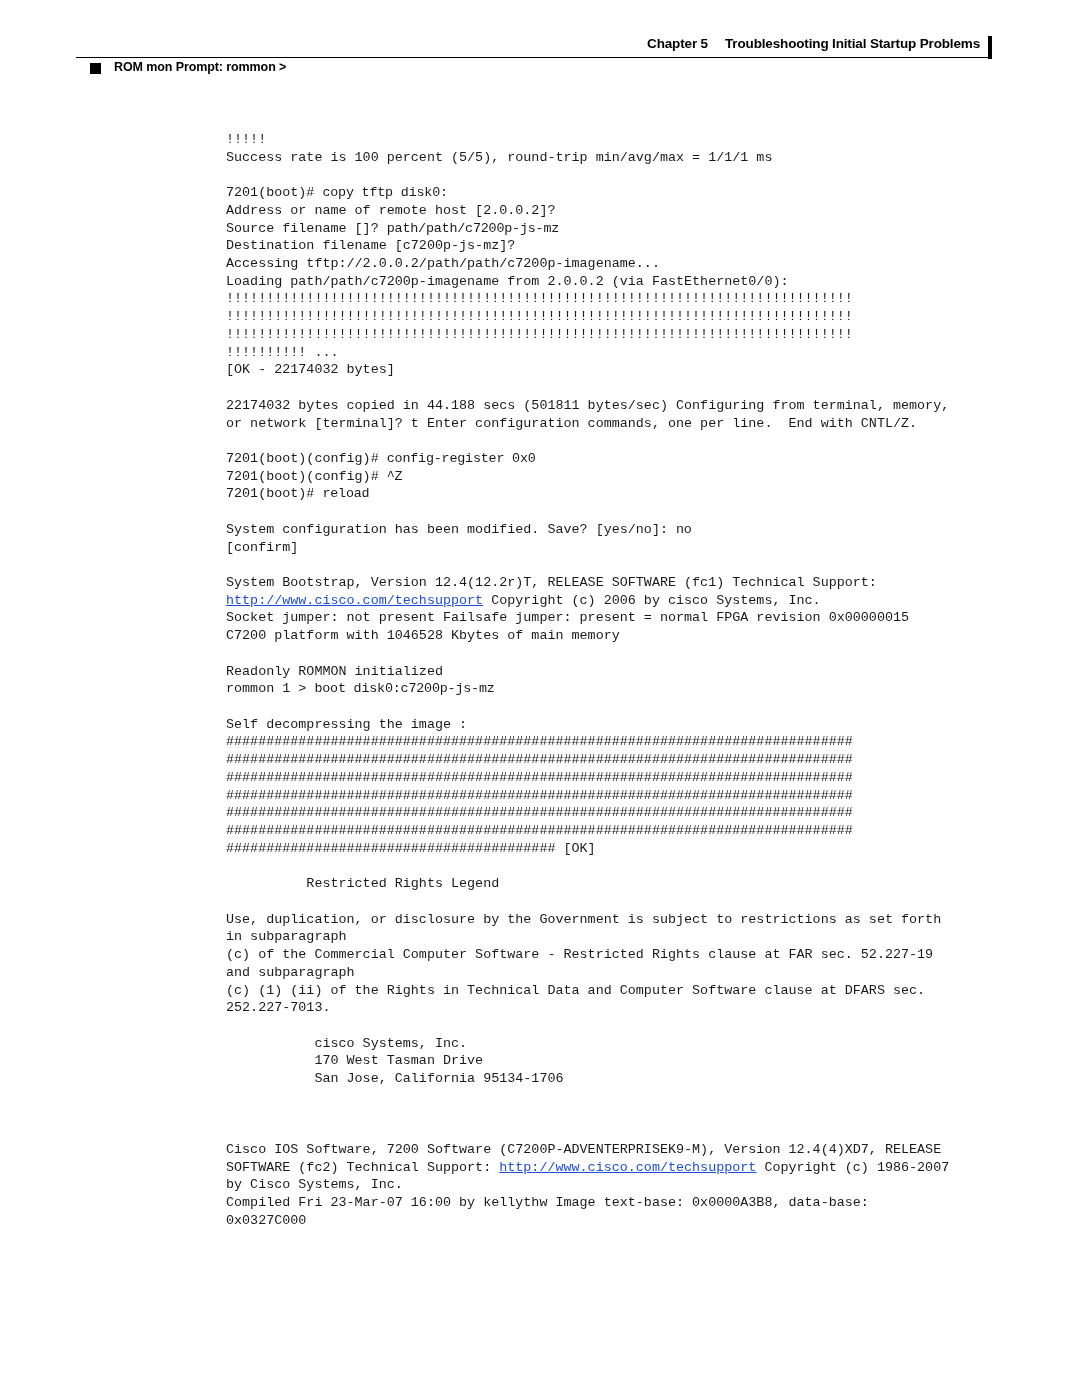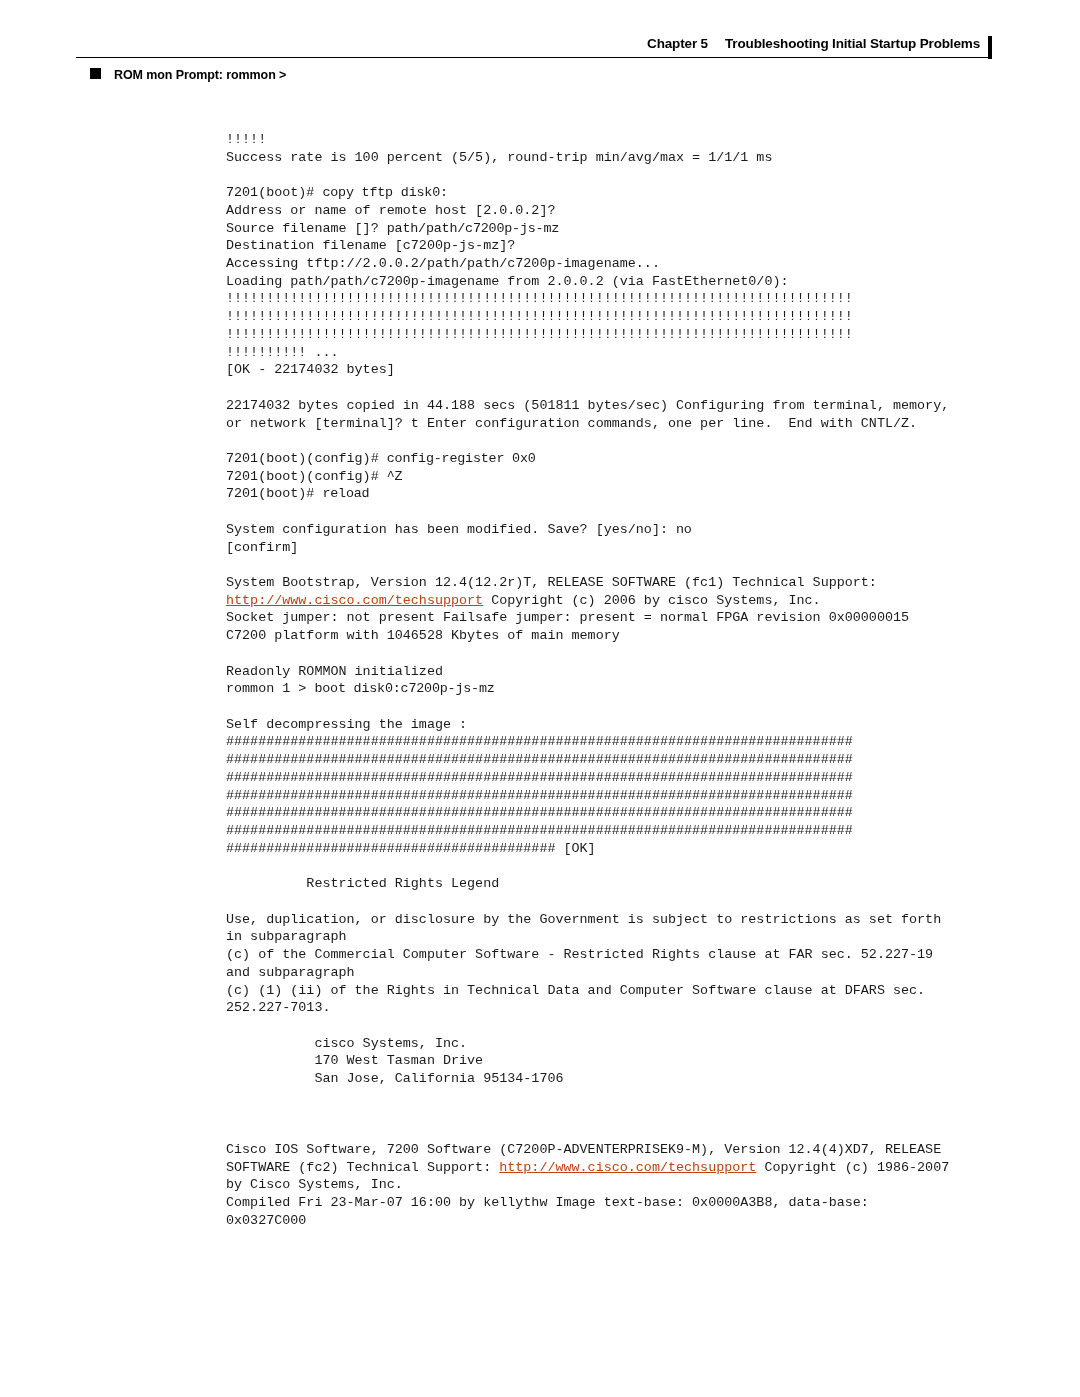--- a/index.html
+++ b/index.html
@@ -49,23 +49,23 @@
     letter-spacing: -0.15px;
     white-space: nowrap;
     text-align: right;
   }
   .header-chapter-num {
     margin-right: 17px;
   }
   .header-runhead {
     position: absolute;
     left: 90px;
-    top: 68px;
+    top: 60px;
     display: flex;
-    align-items: flex-start;
+    align-items: flex-end;
     white-space: nowrap;
   }
   .header-square {
     width: 11px;
     height: 11px;
     background: #000000;
     display: inline-block;
     margin-right: 13px;
   }
   .header-runhead-text {
@@ -93,21 +93,21 @@
     white-space: pre;
   }
   .code-block .ln.blank {
     height: 17.72px;
   }
   .code-block b {
     font-weight: normal;
     letter-spacing: -0.2px;
   }
   .code-block a.lnk {
-    color: #c2410c;
+    color: #1d4ed8;
     text-decoration: underline;
   }
 
   
   .page-footer {
     position: absolute;
     left: 0;
     bottom: 0;
     width: 1080px;
     height: 110px;

